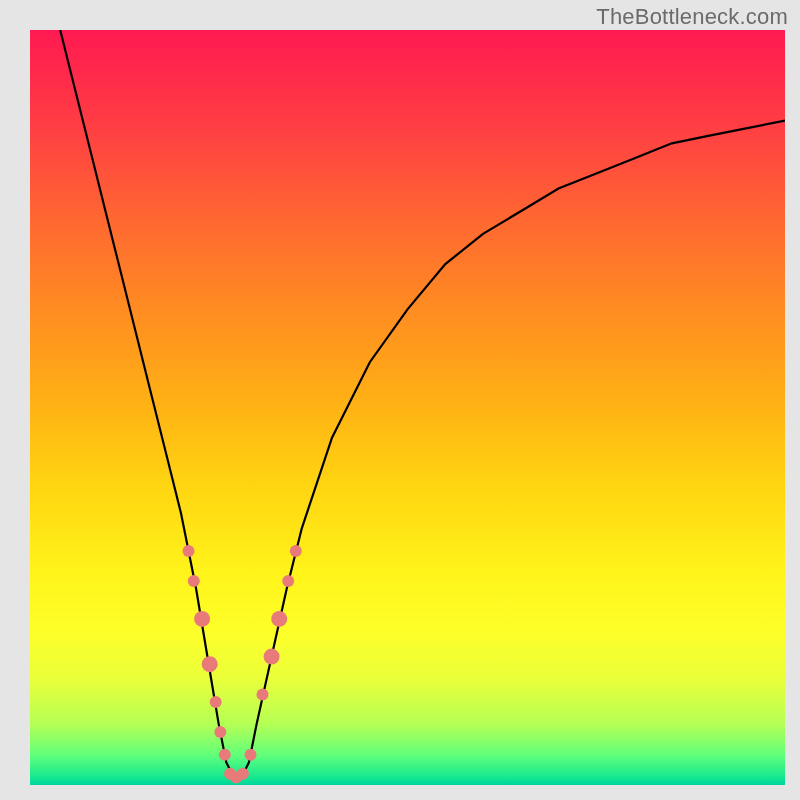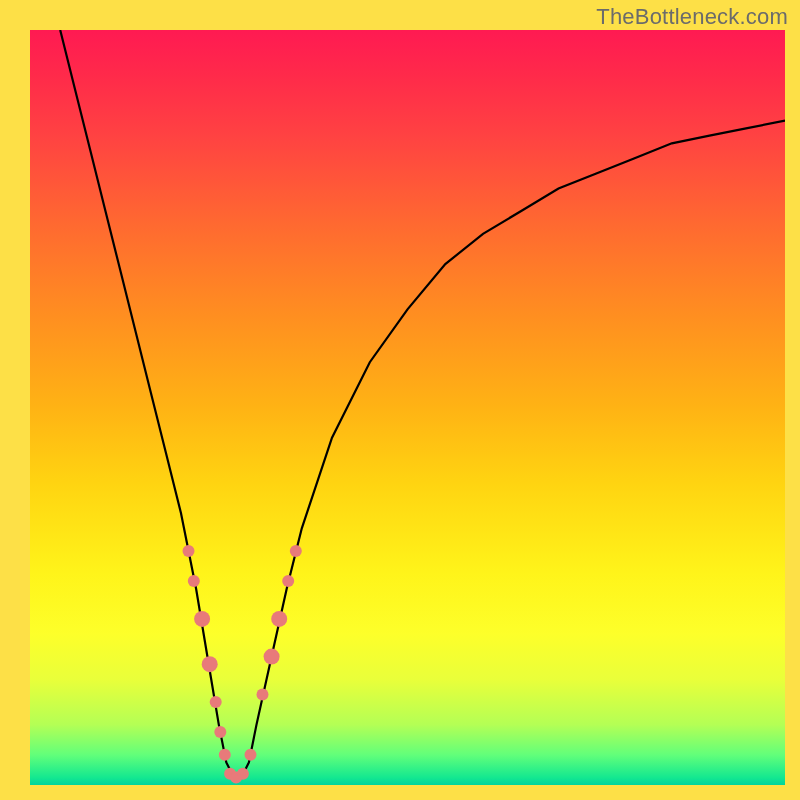--- a/index.html
+++ b/index.html
@@ -8,21 +8,21 @@
     width: 800px;
     height: 800px;
     overflow: hidden;
     background: #000;
     font-family: Arial, Helvetica, sans-serif;
   }
   .frame {
     position: relative;
     width: 800px;
     height: 800px;
-    background: #fde047;
+    background: #e5e5e5;
   }
   .plot-area {
     position: absolute;
     left: 30px;
     top: 30px;
     width: 755px;
     height: 755px;
     
     background: linear-gradient(
       to bottom,

